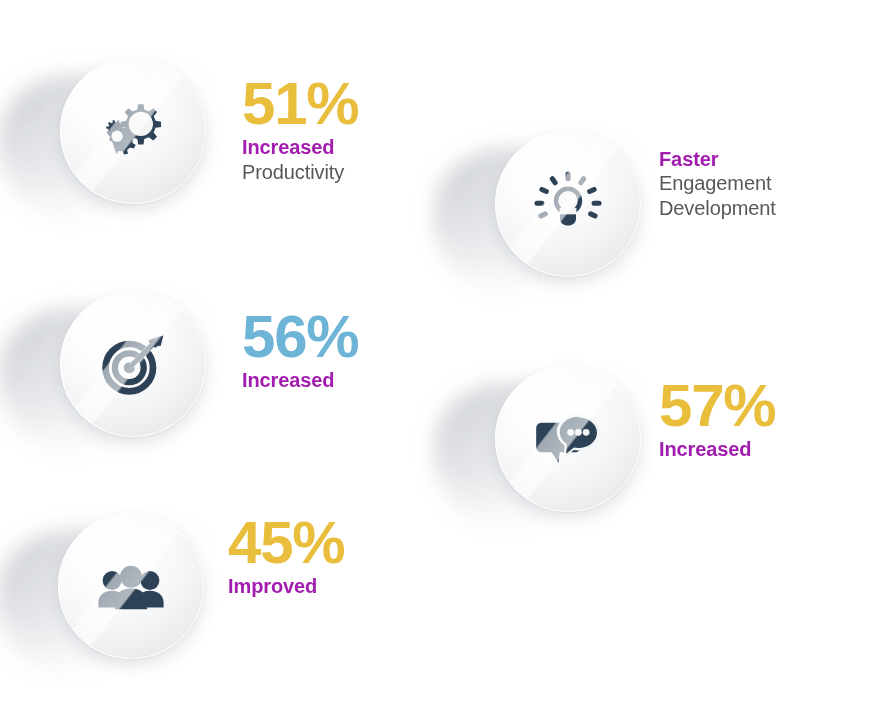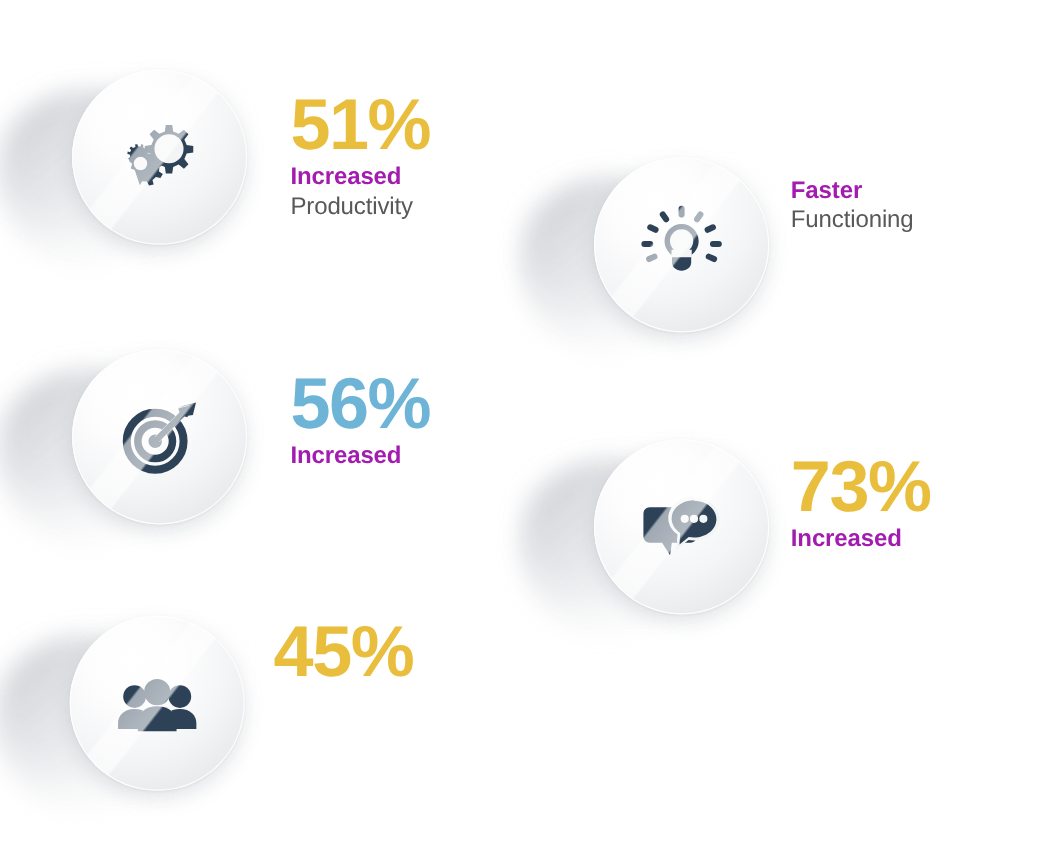--- a/index.html
+++ b/index.html
@@ -228,21 +228,22 @@
 
               <rect x="80.2" y="58.0" width="6.8" height="13.4" rx="3.4" transform="rotate(115 83.6 64.7)"></rect>
             </g>
           </svg>
         </span>
       </div>
     </div>
     <div class="stat-text" style="left:164px; top:12px;">
       <p class="stat-label">Faster</p>
       <p class="stat-sub">
-        <span class="stat-sub-line">Functioning</span>
+        <span class="stat-sub-line">Engagement</span>
+        <span class="stat-sub-line">Development</span>
       </p>
     </div>
   </div>
 
   <div class="stat-item" style="left:60px; top:291px;">
     <div class="medallion">
       <div class="medallion-trail"></div>
       <div class="medallion-shadow"></div>
       <div class="medallion-disc">
         <span class="medallion-icon">
@@ -296,21 +297,21 @@
                        13.9 0 25.2 -9.2 25.2 -20.6 0 -11.4 -11.3 -20.6 -25.2 -20.6z"></path>
               <circle cx="53.5" cy="41.0" r="4.6" fill="#f3f4f5"></circle>
               <circle cx="64.0" cy="41.0" r="4.6" fill="#f3f4f5"></circle>
               <circle cx="74.5" cy="41.0" r="4.6" fill="#f3f4f5"></circle>
             </g>
           </svg>
         </span>
       </div>
     </div>
     <div class="stat-text" style="left:164px; top:12px;">
-      <p class="stat-pct accent-yellow">73%</p>
+      <p class="stat-pct accent-yellow">57%</p>
       <p class="stat-label">Increased</p>
     </div>
   </div>
 
   <div class="stat-item" style="left:58px; top:513px;">
     <div class="medallion">
       <div class="medallion-trail"></div>
       <div class="medallion-shadow"></div>
       <div class="medallion-disc">
         <span class="medallion-icon">
@@ -328,16 +329,17 @@
 
               <circle cx="50" cy="37.5" r="14.8"></circle>
               <path d="M50 53.5 c-13.8 0 -21.8 8.4 -21.8 18.6 l0 9.4 43.6 0 0 -9.4 c0 -10.2 -8.0 -18.6 -21.8 -18.6z"></path>
             </g>
           </svg>
         </span>
       </div>
     </div>
     <div class="stat-text" style="left:170px; top:2px;">
       <p class="stat-pct accent-yellow">45%</p>
+      <p class="stat-label">Improved</p>
     </div>
   </div>
 
 </div>
 
 </body></html>

